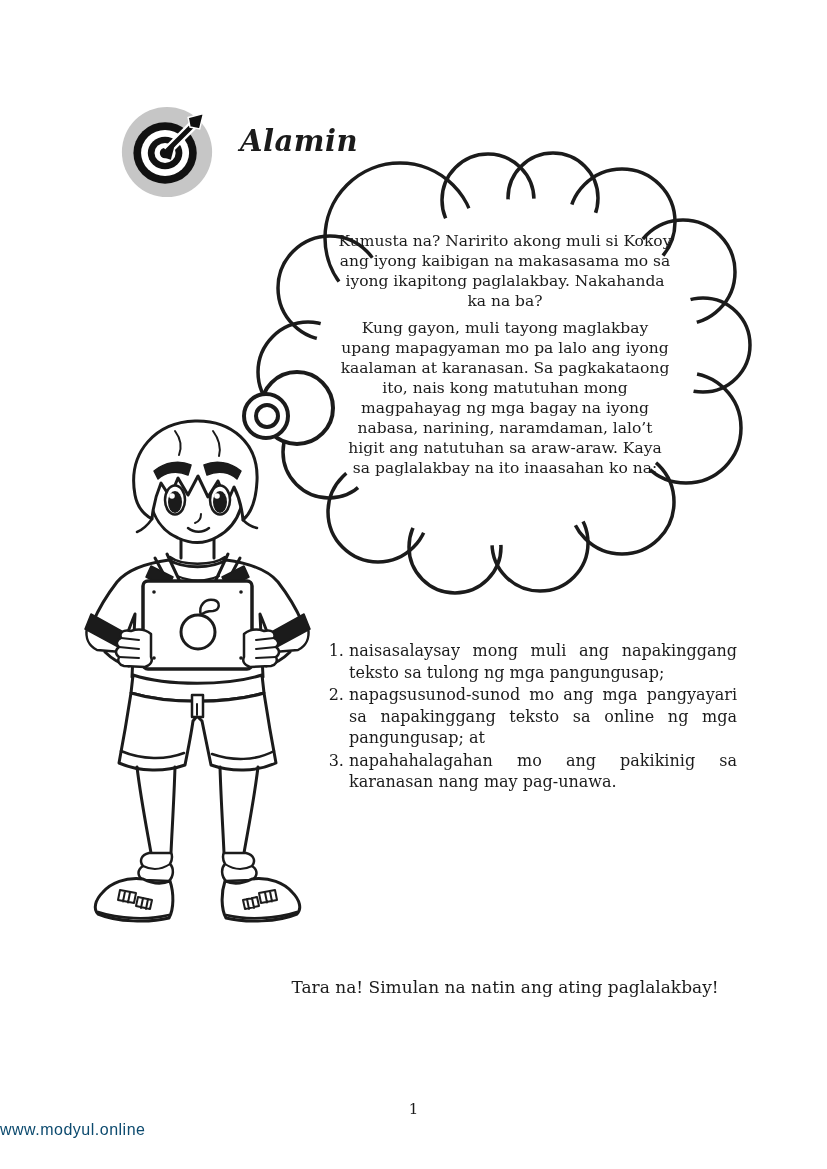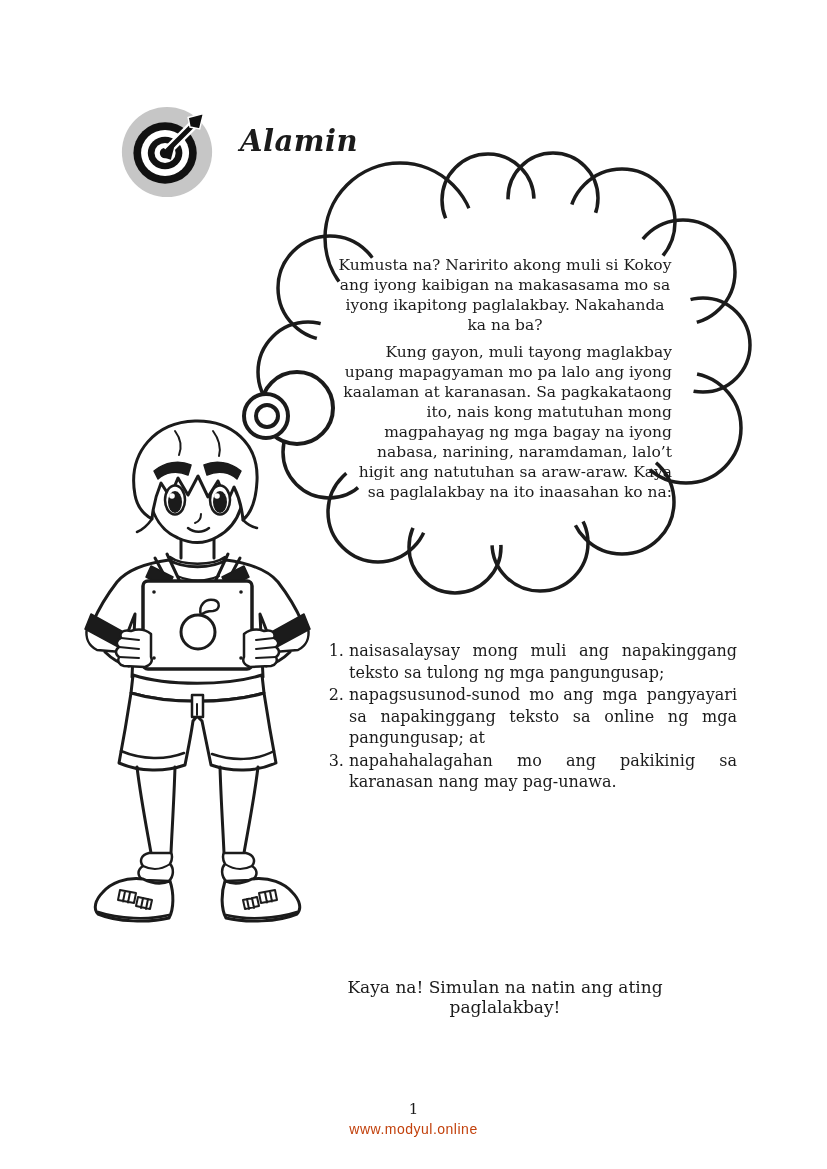--- a/index.html
+++ b/index.html
@@ -11,33 +11,33 @@
   }
   .artwork{position:absolute;left:0;top:0;z-index:1;}
   .txt{position:absolute;z-index:2;}
   .header-icon{position:absolute;left:119px;top:104px;width:96px;height:96px;z-index:2;}
   .section-title{
     position:absolute;left:240px;top:124px;
     font-size:29px;font-weight:bold;font-style:italic;letter-spacing:0.5px;z-index:2;
   }
   .cloud-text{
     left:338px;top:231px;width:334px;
-    font-size:15.5px;line-height:20px;text-align:center;margin-top:24px;
+    font-size:15.5px;line-height:20px;text-align:center;
   }
   .cloud-text p{margin:0;}
-  .cloud-text p + p{margin-top:7px;text-align:right;}
+  .cloud-text p + p{margin-top:7px;}
   .objectives{left:324px;top:640px;width:413px;font-size:16px;line-height:21.5px;}
   .objectives ol{margin:0;padding-left:25px;}
   .objectives li{text-align:justify;margin-bottom:1px;}
   .closing{left:290px;top:977px;width:430px;text-align:center;font-size:17px;}
   .page-number{left:0;top:1100px;width:100%;text-align:center;font-size:15px;}
   .watermark{
-    left:0;top:1121px;width:100%;text-align:center;
+    left:0;top:1121px;width:100%;
     font-family:"Liberation Sans","DejaVu Sans",sans-serif;
-    font-size:14px;color:#c2410c;letter-spacing:0.5px;
+    font-size:16px;color:#0c4a6e;letter-spacing:0.5px;
   }
 </style>
 </head>
 <body>
 
 <div class="page">
 
   <svg class="artwork" width="827" height="1169" viewBox="0 0 827 1169" aria-hidden="true">
 
     <g stroke="#1b1b1b" stroke-width="3.5" fill="none">
@@ -170,18 +170,18 @@
   </div>
 
   <div class="txt objectives">
     <ol>
       <li>naisasalaysay mong muli ang napakinggang teksto sa tulong ng mga pangungusap;</li>
       <li>napagsusunod-sunod mo ang mga pangyayari sa napakinggang teksto sa online ng mga pangungusap; at</li>
       <li>napahahalagahan mo ang pakikinig sa karanasan nang may pag-unawa.</li>
     </ol>
   </div>
 
-  <div class="txt closing">Kaya na! Simulan na natin ang ating paglalakbay!</div>
+  <div class="txt closing">Tara na! Simulan na natin ang ating paglalakbay!</div>
 
   <div class="txt page-number">1</div>
   <div class="txt watermark">www.modyul.online</div>
 
 </div>
 
 </body></html>

